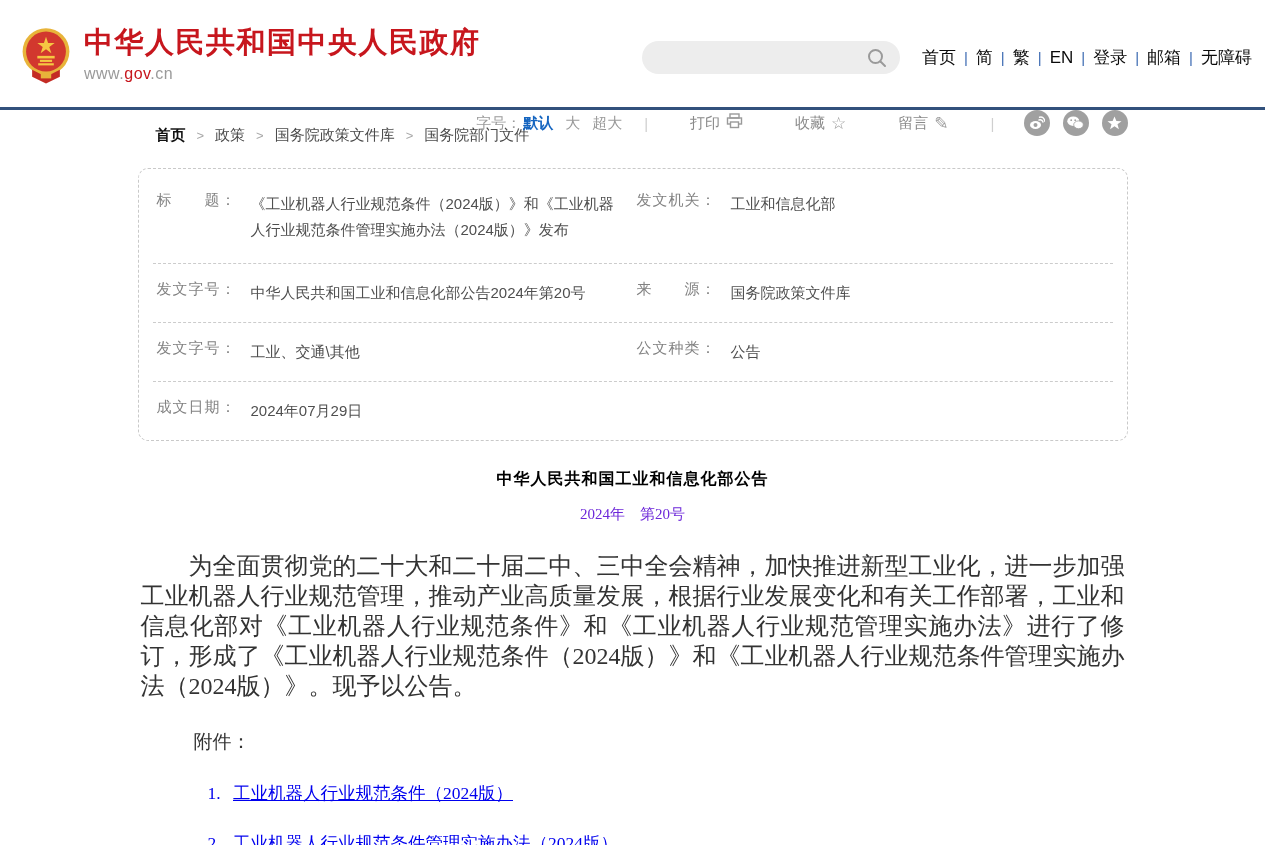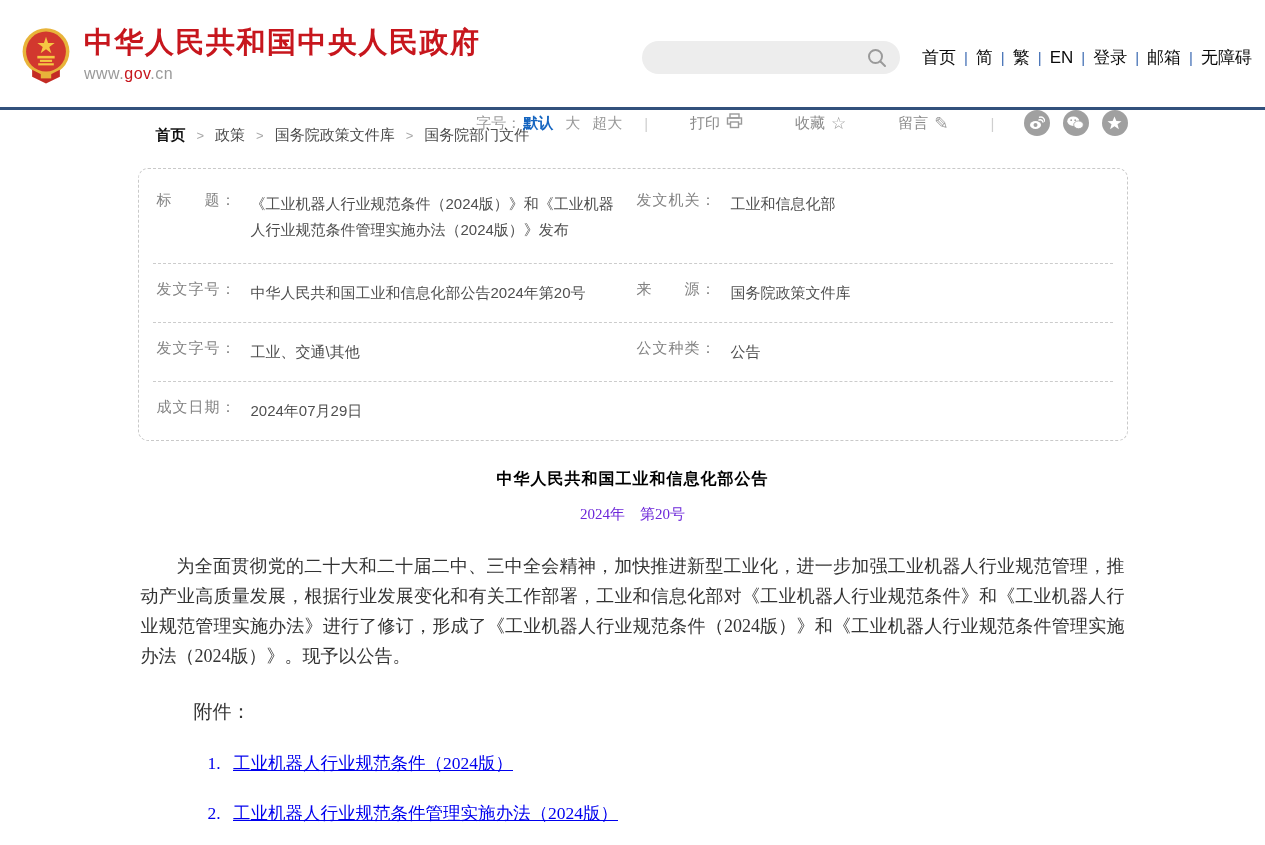--- a/index.html
+++ b/index.html
@@ -58,21 +58,21 @@
   .meta-cell.right { flex:1; padding:16px 18px 16px 0; }
   .meta-row.first .meta-cell { padding-top:22px; padding-bottom:20px; }
   .meta-label { color:#828282; white-space:nowrap; flex:0 0 auto; margin-right:14px; letter-spacing:1px; }
   .meta-value { color:#4f4f4f; line-height:26px; }
   .meta-sep { border-top:1px dashed #cccccc; margin:0 14px; height:0; }
 
   
   .article { width:990px; margin:0 auto; font-family:"Liberation Serif", serif; color:#333; }
   .article-title { text-align:center; font-size:16px; font-weight:bold; color:#000000; margin-top:28px; letter-spacing:1px; }
   .article-sub { text-align:center; font-size:15px; color:#6d28d9; margin-top:15px; }
-  .article-para { font-size:18px; line-height:30px; text-align:justify; text-indent:2em; color:#333; margin:27px 3px 0; }
+  .article-para { font-size:24px; line-height:30px; text-align:justify; text-indent:2em; color:#333; margin:27px 3px 0; }
   .attach-label { font-size:19px; margin:28px 0 0 56px; color:#333; }
   .attach-item { font-size:17.5px; margin:26px 0 0 70px; }
   .attach-num { color:#0000ee; margin-right:8px; font-family:"Liberation Serif", serif; }
   .attach-link { color:#0000ee; text-decoration:underline; cursor:pointer; }
 </style>
 </head>
 <body>
 
 <div class="header">
   <div class="logo-wrap">

